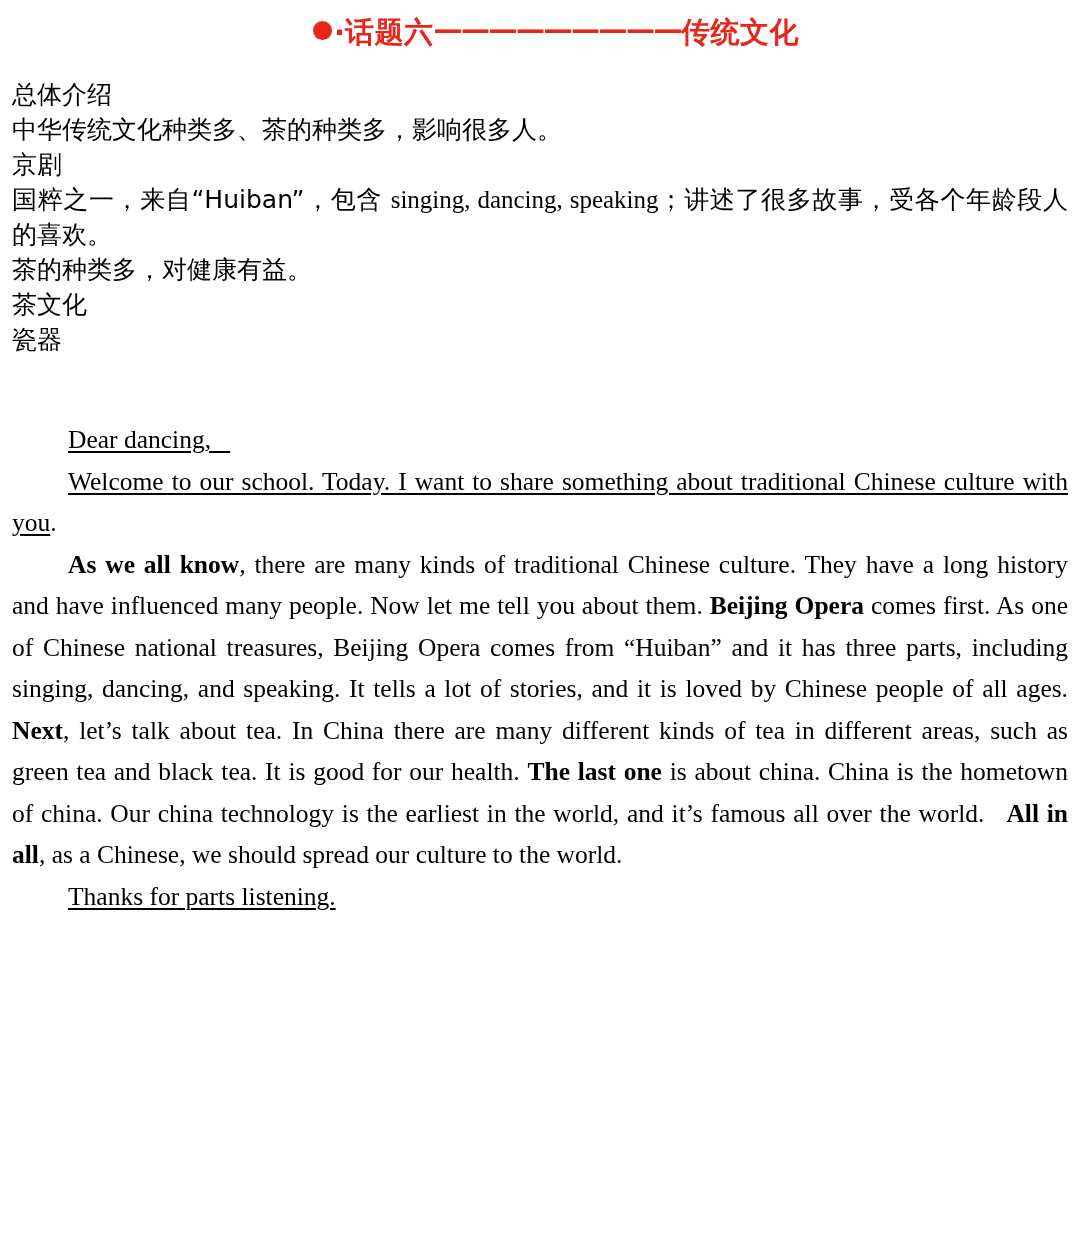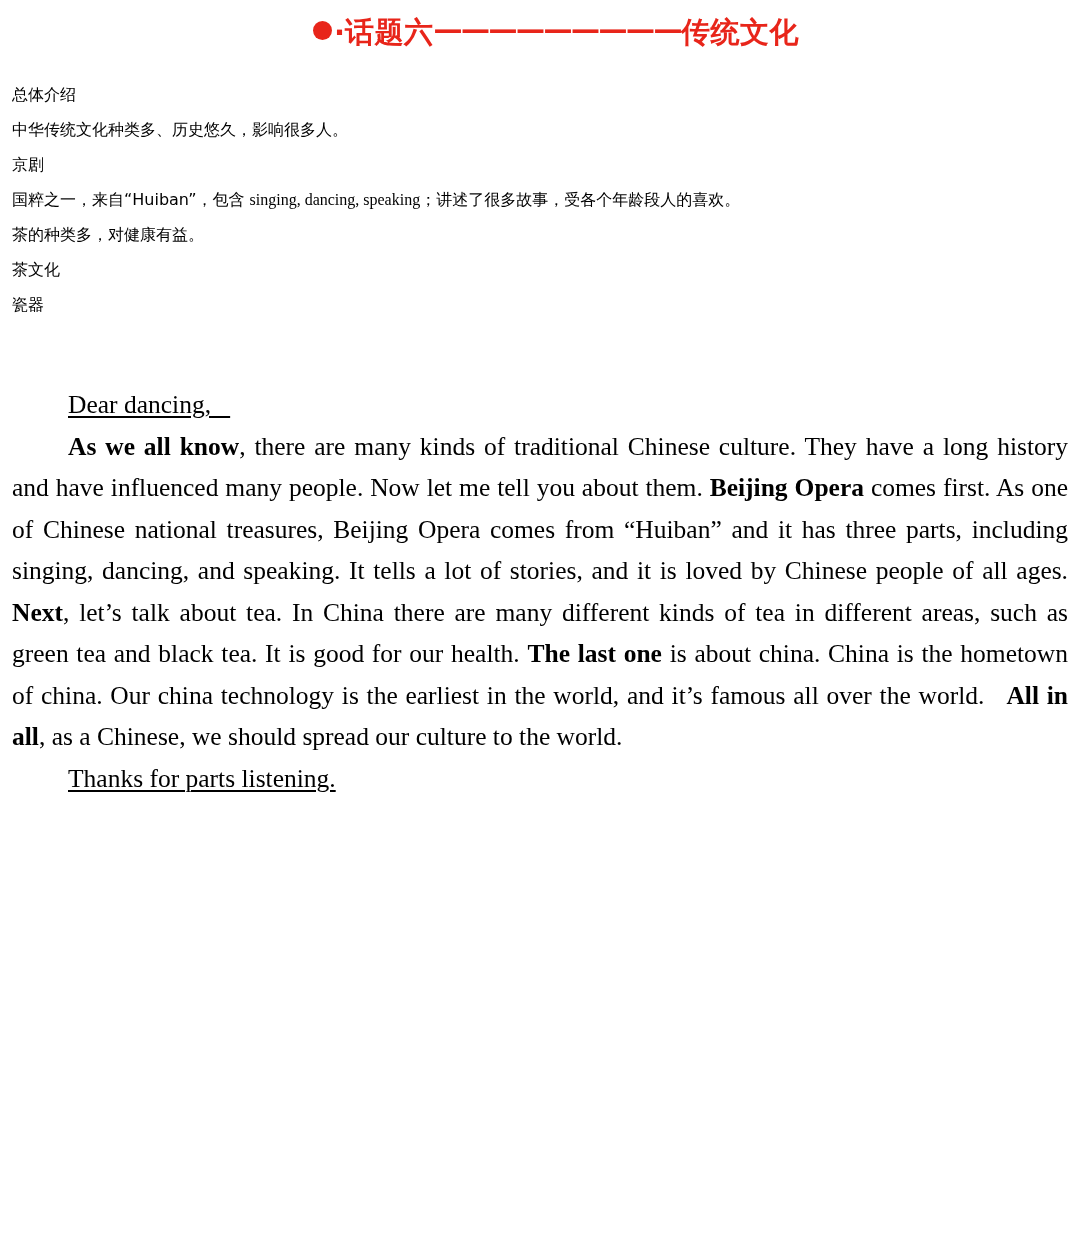--- a/index.html
+++ b/index.html
@@ -66,21 +66,21 @@
     line-height: 34px;
     text-align: justify;
     text-justify: inter-ideograph;
     text-indent: 52px;
   }
 
   
   .outline {
     margin: 30px 12px 0 12px;
     font-family: "DejaVu Sans", "Liberation Sans", sans-serif;
-    font-size: 16px;
+    font-size: 25px;
     line-height: 35px;
   }
   .outline-line {
     text-align: justify;
     text-justify: inter-ideograph;
   }
   .outline-line .en {
     font-family: "Liberation Serif", "DejaVu Serif", serif;
   }
 
@@ -122,36 +122,37 @@
 <div class="page">
 
   <div class="title-bar">
     <span class="title-bullet" style="background: rgb(232, 37, 26);"></span><span class="title-dot-sep" style="color: rgb(232, 37, 26);">·</span><span class="title-text" style="color: rgb(232, 37, 26);">话题六</span><span class="title-dashes" style="color: rgb(232, 37, 26);">—————————</span><span class="title-text" style="color: rgb(232, 37, 26);">传统文化</span>
   </div>
 
 
   <div class="outline">
 
     <div class="outline-line">总体介绍</div>
-    <div class="outline-line"><span>中华传统文化种类多、历史悠久，影响很多人。</span></div>
+    <div class="outline-line"><span>中华传统文化种类多、茶的种类多，影响很多人。</span></div>
 
     <div class="outline-line">京剧</div>
     <div class="outline-line"><span>国粹之一，来自“Huiban”，包含 </span><span class="en">singing, dancing, speaking</span><span>；讲述了很多故事，受各个年龄段人的喜欢。</span></div>
 
     <div class="outline-line"><span>茶的种类多，对健康有益。</span></div>
     <div class="outline-line">茶文化</div>
 
     <div class="outline-line">瓷器</div>
 
   </div>
 
   <div class="essay">
 
     <p class="indent salutation"><span class="u">Dear dancing,</span><span class="u">&nbsp;&nbsp;&nbsp;</span></p>
 
+    <p class="indent"><span class="u">Welcome to our school. Today. I want to share something about traditional Chinese culture with you</span><span>.</span></p>
 
     <p class="indent"><span class="b">As we all know</span><span>, there are many kinds of traditional Chinese culture. They have a long history and have influenced many people. Now let me tell you about them. </span><span class="b">Beijing Opera</span><span> comes first. As one of Chinese national treasures, Beijing Opera comes from “Huiban” and it has three parts, including singing, dancing, and speaking. It tells a lot of stories, and it is loved by Chinese people of all ages. </span><span class="b">Next</span><span>, let’s talk about tea. In China there are many different kinds of tea in different areas, such as green tea and black tea. It is good for our health. </span><span class="b">The last one</span><span> is about china. China is the hometown of china. Our china technology is the earliest in the world, and it’s famous all over the world.</span><span class="wide-gap"></span><span class="b">All in all</span><span>, as a Chinese, we should spread our culture to the world.</span></p>
 
     <p class="indent closing"><span class="u">Thanks for parts listening.</span></p>
 
   </div>
 
 </div>
 
 </body></html>

